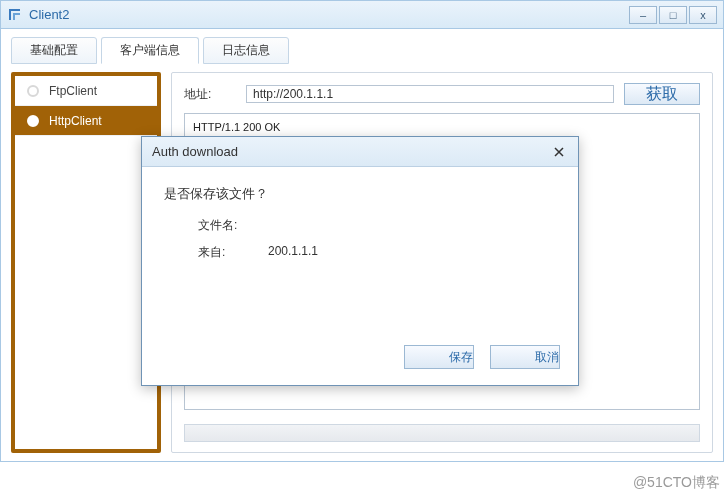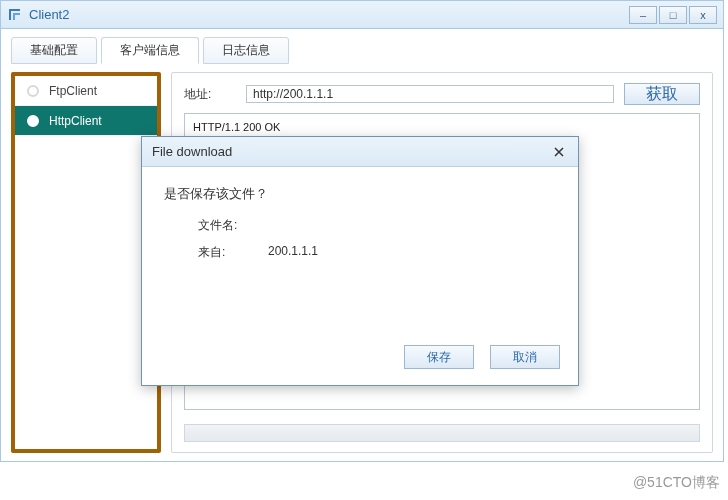--- a/index.html
+++ b/index.html
@@ -94,21 +94,21 @@
       border-bottom: 1px solid #eef1f5;
       cursor: pointer;
       color: #444;
     }
     .side-item .dot {
       width: 12px; height: 12px; border-radius: 50%;
       background: #fff;
       border: 2px solid #d8d8d8;
     }
     .side-item.active {
-      background: #0f766e;
+      background: #a16207;
       color: #fff;
     }
     .side-item.active .dot { border-color: #fff; }
     .right-panel {
       flex: 1;
       border: 1px solid #cfd8e2;
       border-radius: 2px;
       padding: 10px 12px;
       position: relative;
       display: flex;
@@ -204,20 +204,21 @@
       gap: 16px;
       padding: 10px 18px 16px;
     }
     .dlg-btn {
       width: 70px; height: 24px;
       background: linear-gradient(#f7faff,#dde9f5);
       border: 1px solid #9bb8d3;
       color: #2b6aa8;
       cursor: pointer;
       font-size: 12px;
+      text-align: right;
     }
     .watermark {
       position: absolute;
       right: 8px;
       bottom: 8px;
       color: #9a9a9a;
       font-size: 14px;
     }
   </style>
 </head>
@@ -267,21 +268,21 @@
         <div class="response-box">HTTP/1.1 200 OK
 Server: ENSP HttpServer
 Auth: HUAWEI</div>
         <div class="status-bar"></div>
       </div>
     </div>
   </div>
 
   <div class="dialog">
     <div class="dlg-title">
-      <span class="dlg-title-text">File download</span>
+      <span class="dlg-title-text">Auth download</span>
       <span class="dlg-close">
         <svg width="12" height="12" viewBox="0 0 12 12">
             <path d="M2 2 L10 10 M10 2 L2 10" stroke="#333" stroke-width="1.5"></path>
           </svg>
       </span>
     </div>
     <div class="dlg-body">
       <div class="dlg-prompt">是否保存该文件？</div>
       <div class="dlg-row">
         <span class="dlg-key">文件名:</span>

